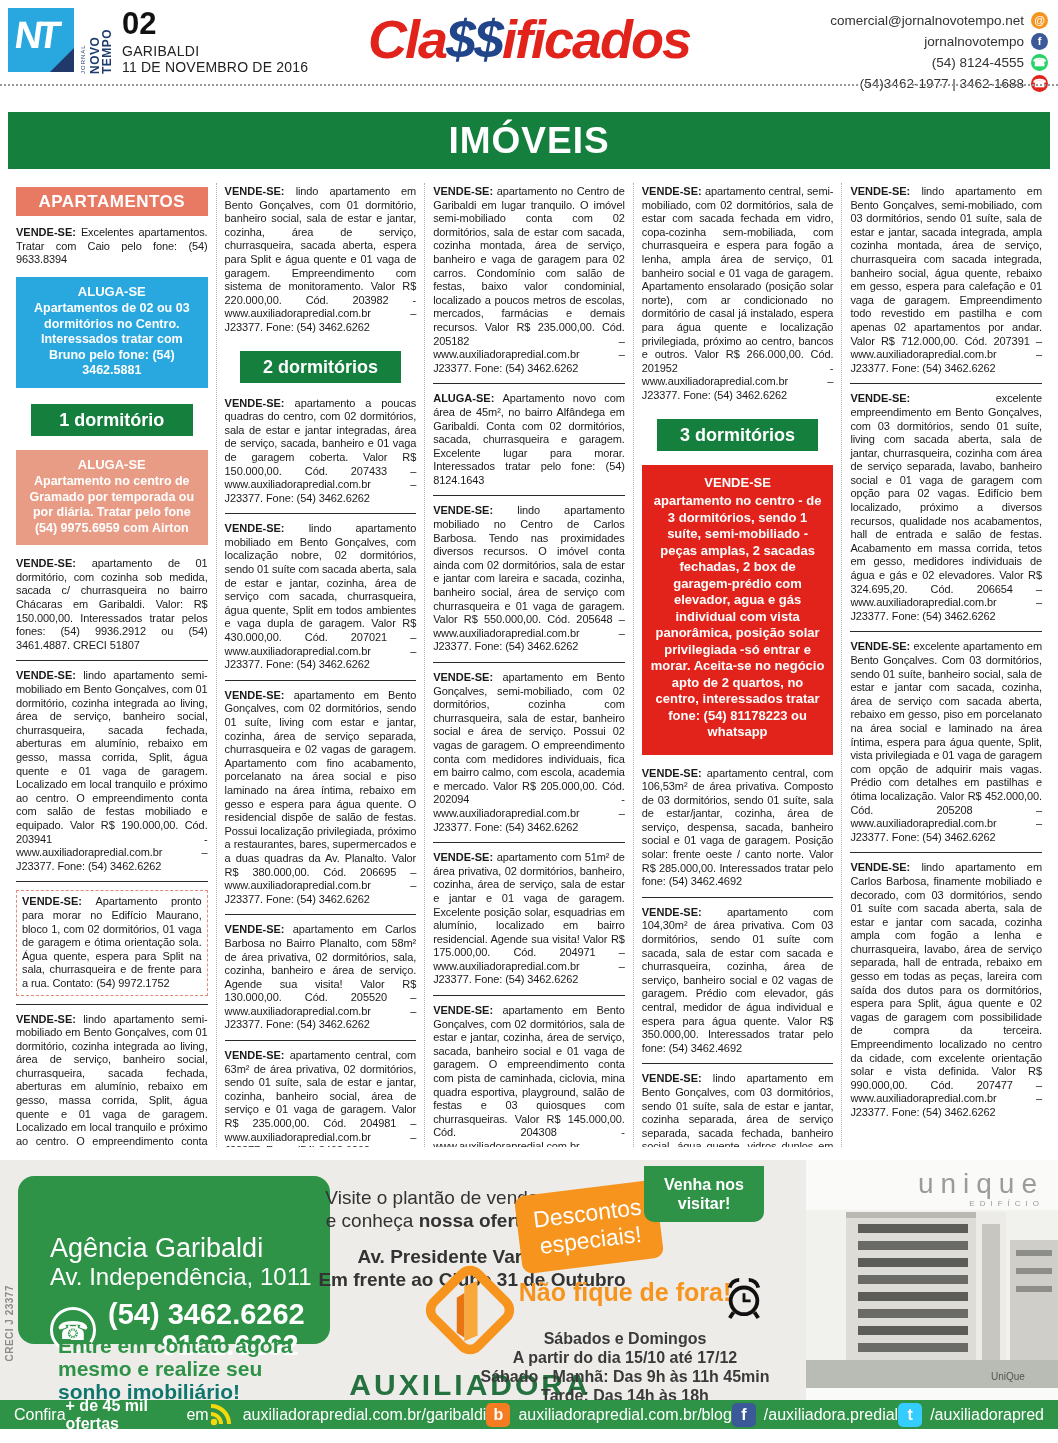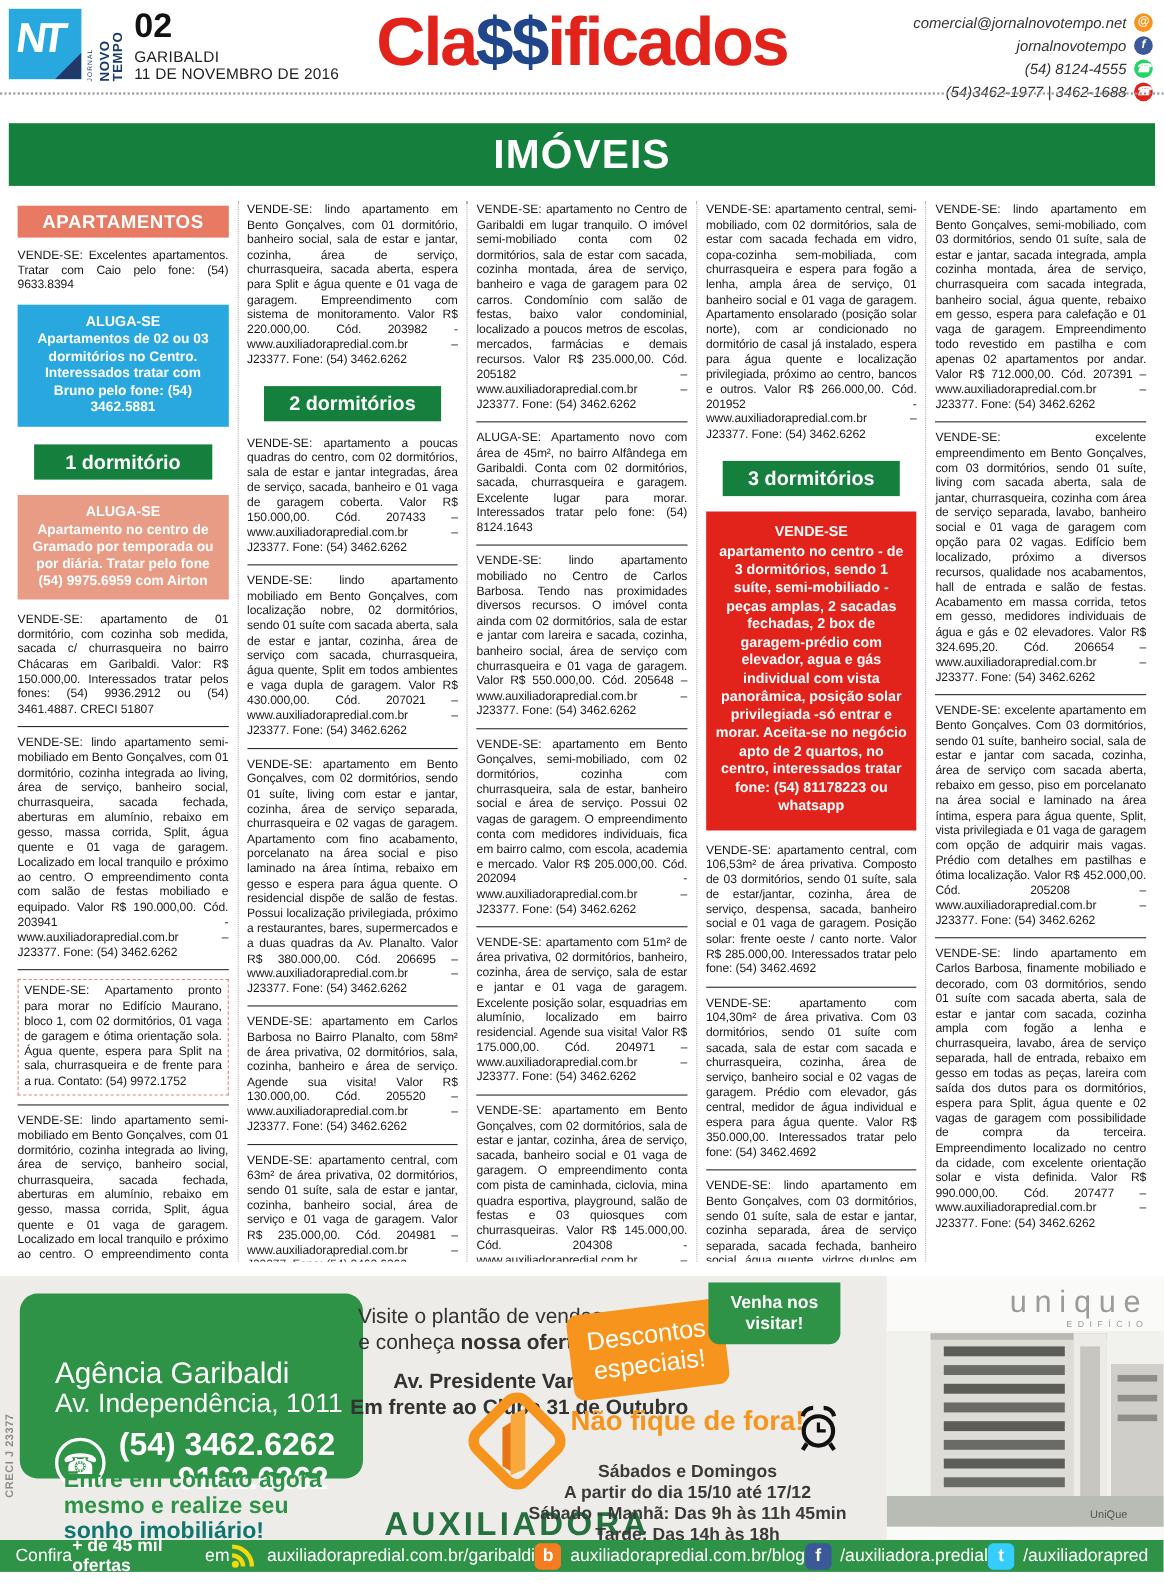--- a/index.html
+++ b/index.html
@@ -16,25 +16,25 @@
   .nt-corner { position:absolute; right:0; bottom:0; width:0; height:0;
                border-left:24px solid transparent; border-bottom:24px solid #21386B; }
   .vertical-name { writing-mode:vertical-rl; transform:rotate(180deg); height:66px; margin-left:3px;
                    color:#1F3C6E; font-weight:bold; font-size:12px; letter-spacing:.5px; line-height:12px; }
   .vertical-name .v-jornal { font-size:6px; font-weight:normal; letter-spacing:1px; }
   .edition { margin-left:9px; }
   .page-no { font-size:31px; font-weight:bold; color:#111; line-height:32px; }
   .city { font-size:14px; margin-top:3px; color:#222; letter-spacing:.3px; }
   .date { font-size:14px; color:#222; letter-spacing:.2px; }
   .title { position:absolute; left:0; right:0; top:8px; text-align:center;
-           font-size:62px; font-weight:bold; letter-spacing:-2px; line-height:62px; }
+           font-size:54px; font-weight:bold; letter-spacing:-2px; line-height:62px;font-style:italic; }
   .t-red { color:#E2231C; } .t-navy { color:#21458A; }
   .contacts { position:absolute; right:10px; top:10px; }
   .contact-row { display:flex; justify-content:flex-end; align-items:center; height:20px; margin-bottom:1px;
-                 font-size:13.5px; color:#333;font-style:italic; }
+                 font-size:13.5px; color:#333; }
   .contact-icon { width:17px; height:17px; border-radius:50%; margin-left:7px; color:#fff;
                   font-size:11px; line-height:17px; text-align:center; font-weight:bold; flex:0 0 auto; }
   .ic-mail { background:#F7941E; } .ic-fb { background:#3B5998; }
   .ic-wa { background:#25D366; } .ic-ph { background:#E2231C; }
   .dotted-rule { position:absolute; top:84px; left:0; width:1058px; border-top:2px dotted #999; }
 
   
   .banner { position:absolute; top:112px; left:8px; width:1042px; height:57px; background:#15803d;
             color:#fff; font-size:37px; font-weight:bold; text-align:center; line-height:57px; letter-spacing:1px; }
 
@@ -46,21 +46,21 @@
                 padding:5px 0 4px; margin:2px 0 10px; letter-spacing:.5px; }
   .sec-header { background:#15803d; color:#fff; font-weight:bold; font-size:18px; text-align:center;
                 padding:6px 0 5px; margin:16px 15px 14px; }
   .boxed { color:#fff; text-align:center; font-size:12.5px; line-height:15.5px; padding:7px 6px 9px;
            margin:10px 0 6px; font-weight:bold; }
   .boxed-title { font-size:13px; margin-bottom:2px; }
   .boxed.blue { background:#29A8E0; }
   .boxed.salmon { background:#E99C85; margin-top:2px; margin-bottom:12px; }
   .boxed.red { background:#E2231C; margin-top:0; margin-bottom:12px; padding:10px 8px 14px; font-size:13px; line-height:16.5px; }
   .ad { font-size:11px; line-height:13.6px; text-align:justify; margin-bottom:8px; letter-spacing:-0.1px; }
-  .ad b { font-weight:normal; letter-spacing:0; }
+  .ad b { font-weight:bold; letter-spacing:0; }
   .ad.dashed { border:1px dashed #E08A7A; padding:4px 5px; }
   .rule { border-top:1px solid #2b2b2b; margin:0 0 8px; }
 
   
   .footer { position:absolute; top:1160px; left:0; width:1058px; height:240px; background:#EDECE8; }
   .creci { position:absolute; left:4px; top:125px; writing-mode:vertical-rl; transform:rotate(180deg);
            font-size:10px; font-weight:bold; color:#8a8a8a; letter-spacing:.5px; }
   .agency-box { position:absolute; left:18px; top:16px; width:312px; height:168px; background:#2E9247;
                 border-radius:16px; color:#fff; padding:20px 0 0 32px; }
   .agency-name { font-size:27px; line-height:30px;margin-top:37px; }

